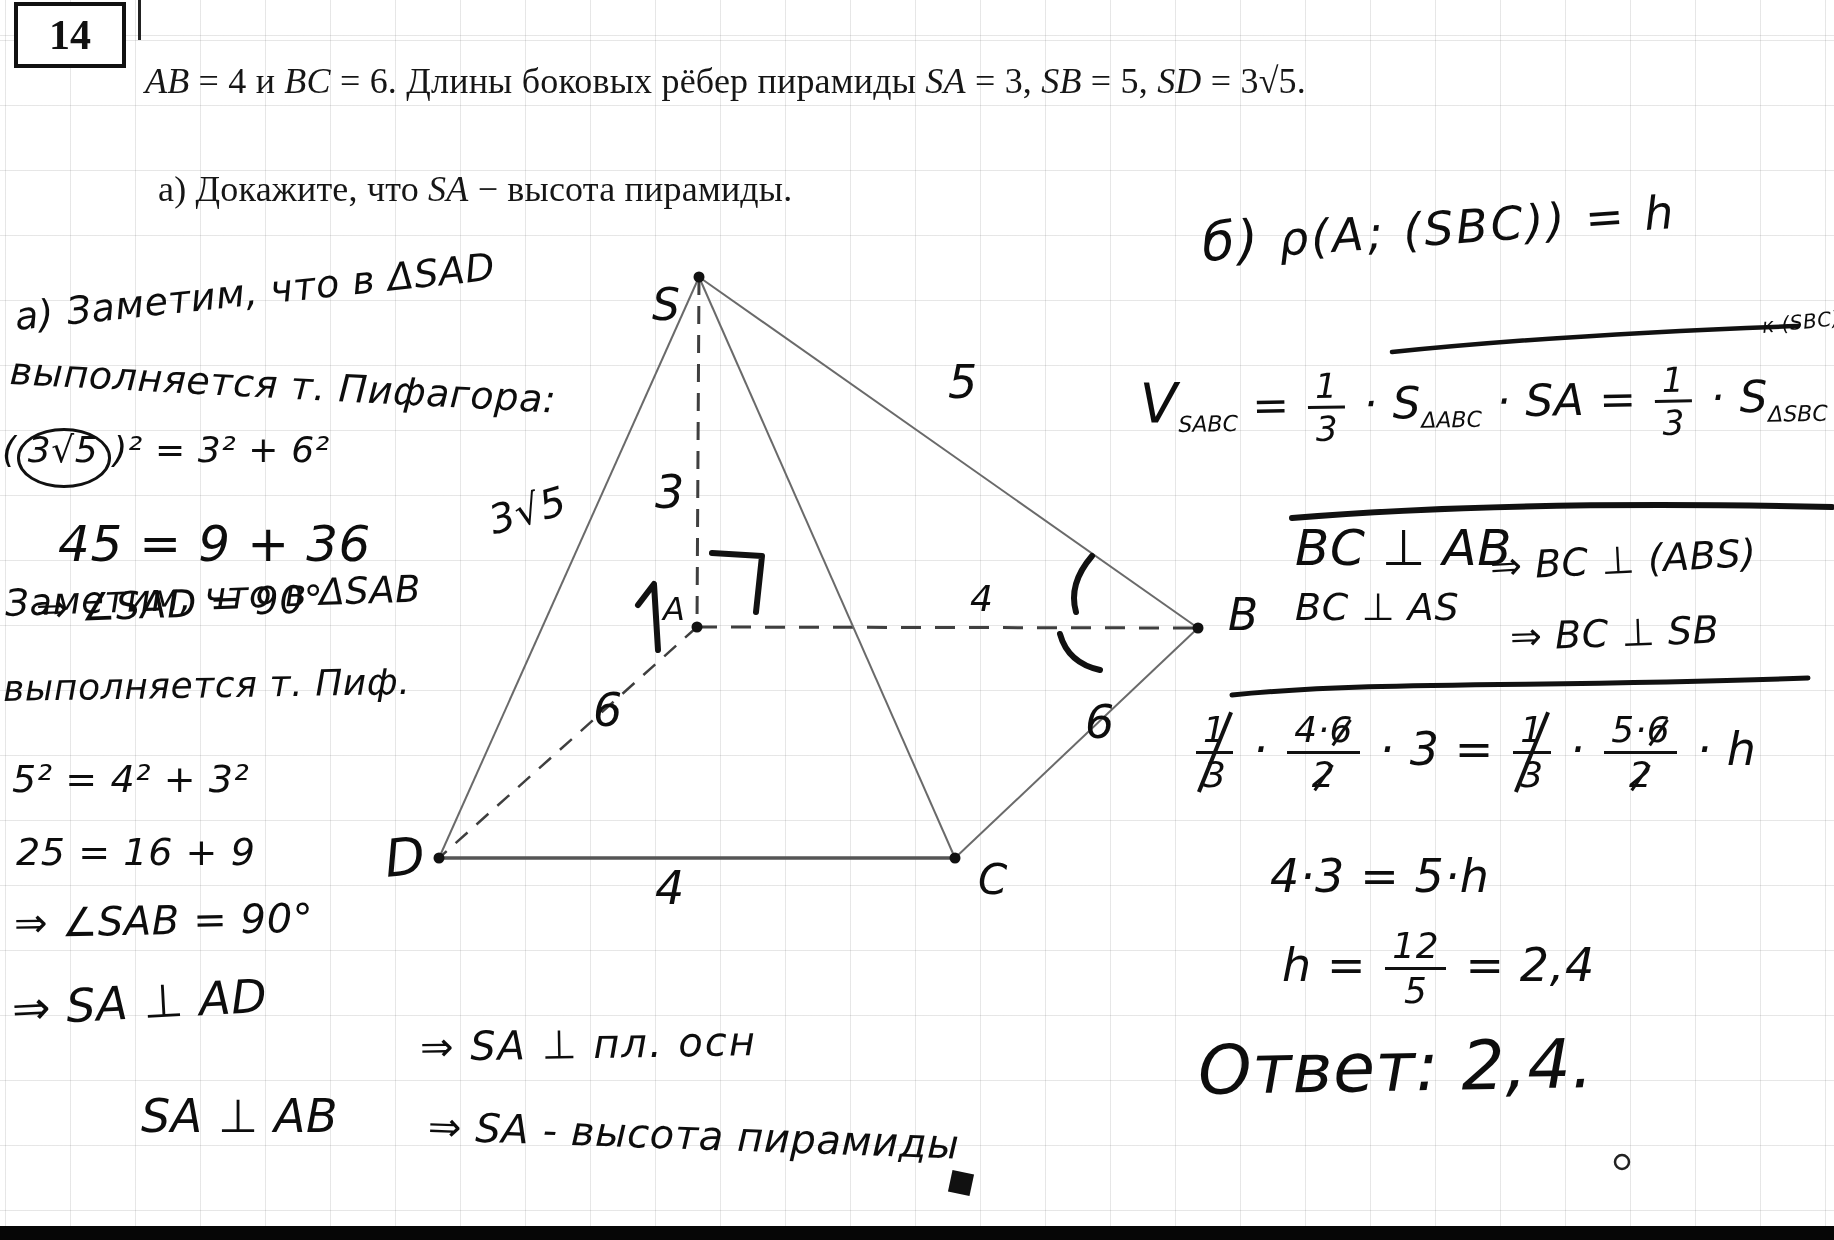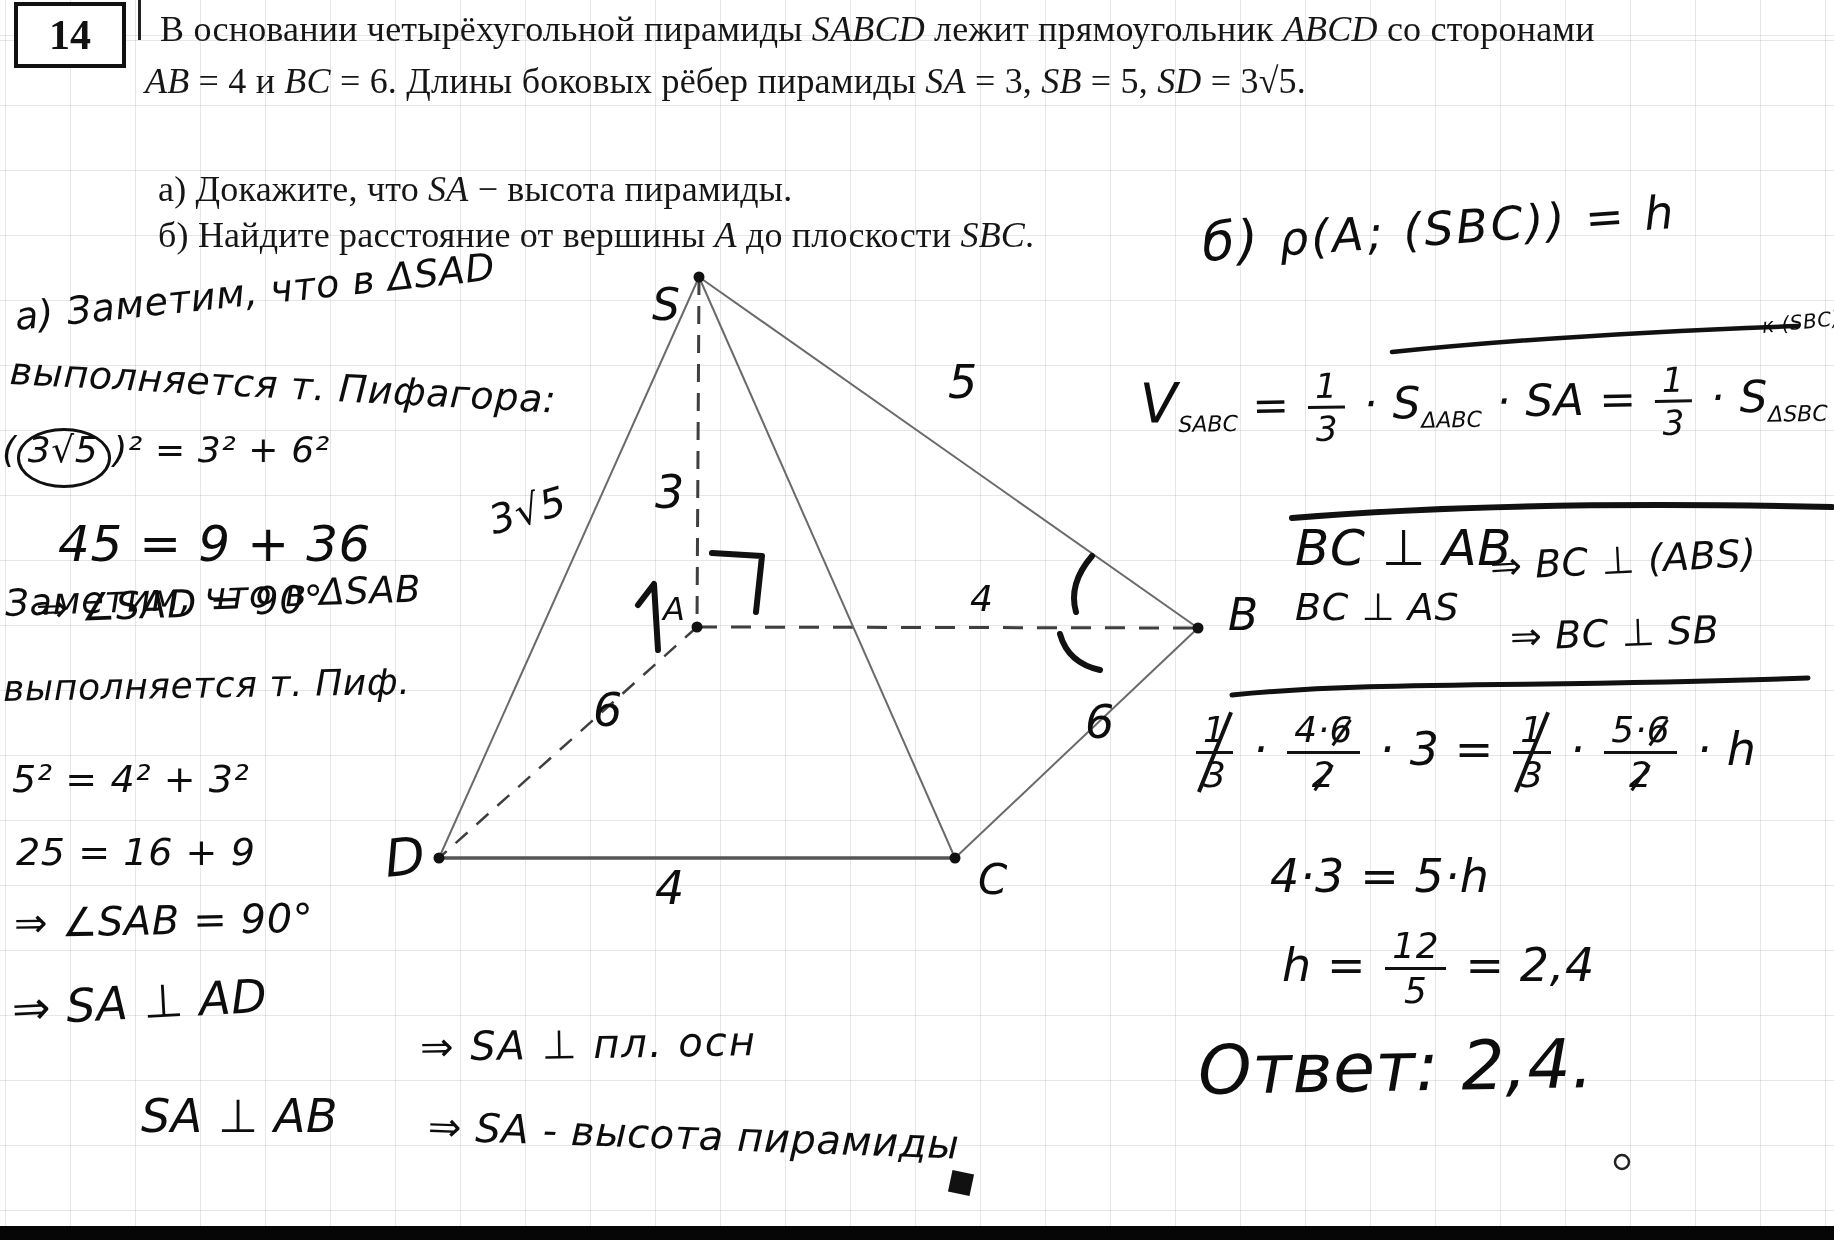--- a/index.html
+++ b/index.html
@@ -53,24 +53,22 @@
 </head>
 <body>
 
 <div class="page">
 
   <div class="numbox">
     <span>14</span>
   </div>
   <div class="vline"></div>
 
-  <div class="print" style="left:160px;top:8px;"><span>В основании четырёхугольной пирамиды </span><span class="it">SABCD</span><span> лежит прямоугольник </span><span class="it">ABCD</span><span> со сторонами</span></div>
   <div class="print" style="left:145px;top:60px;"><span class="it">AB</span><span> = 4 и </span><span class="it">BC</span><span> = 6. Длины боковых рёбер пирамиды </span><span class="it">SA</span><span> = 3, </span><span class="it">SB</span><span> = 5, </span><span class="it">SD</span><span> = 3√5.</span></div>
   <div class="print" style="left:158px;top:168px;"><span>а) Докажите, что </span><span class="it">SA</span><span> − высота пирамиды.</span></div>
-  <div class="print" style="left:158px;top:214px;"><span>б) Найдите расстояние от вершины </span><span class="it">A</span><span> до плоскости </span><span class="it">SBC</span><span>.</span></div>
 
   <svg class="overlay" width="1834" height="1240" viewBox="0 0 1834 1240">
 
     <line x1="699" y1="277" x2="697" y2="627" stroke="#3f3f3f" stroke-width="3" stroke-dasharray="18 11"></line>
     <line x1="697" y1="627" x2="1198" y2="628" stroke="#3f3f3f" stroke-width="3" stroke-dasharray="20 14"></line>
     <line x1="697" y1="627" x2="439" y2="858" stroke="#3f3f3f" stroke-width="2.5" stroke-dasharray="16 12"></line>
 
     <line x1="699" y1="277" x2="439" y2="858" stroke="#6a6a6a" stroke-width="2"></line>
     <line x1="699" y1="277" x2="1198" y2="628" stroke="#6a6a6a" stroke-width="2"></line>
     <line x1="699" y1="277" x2="955" y2="858" stroke="#6a6a6a" stroke-width="2"></line>

